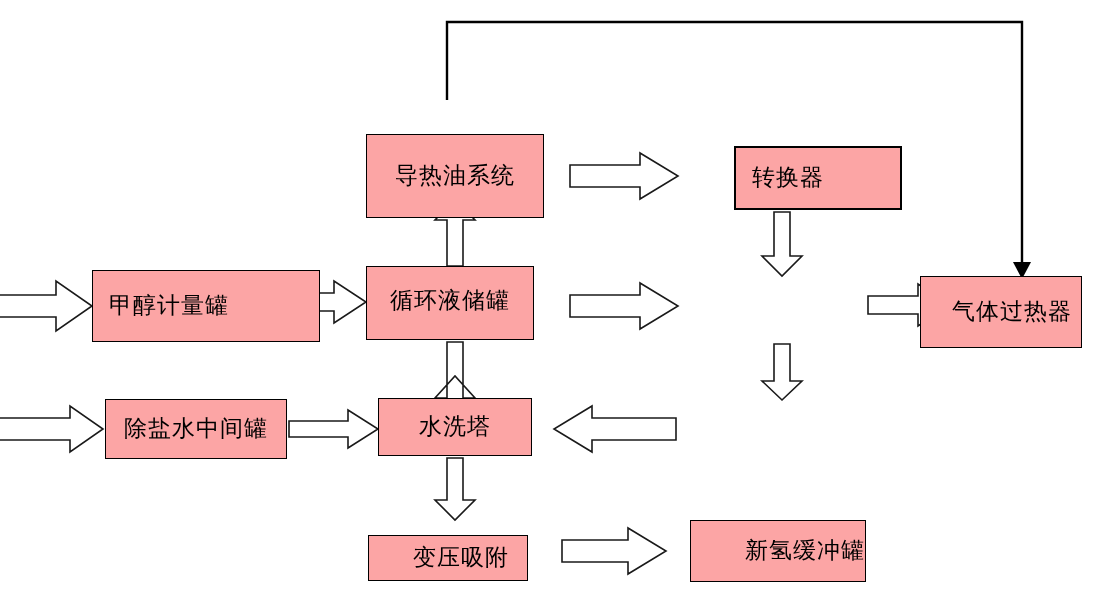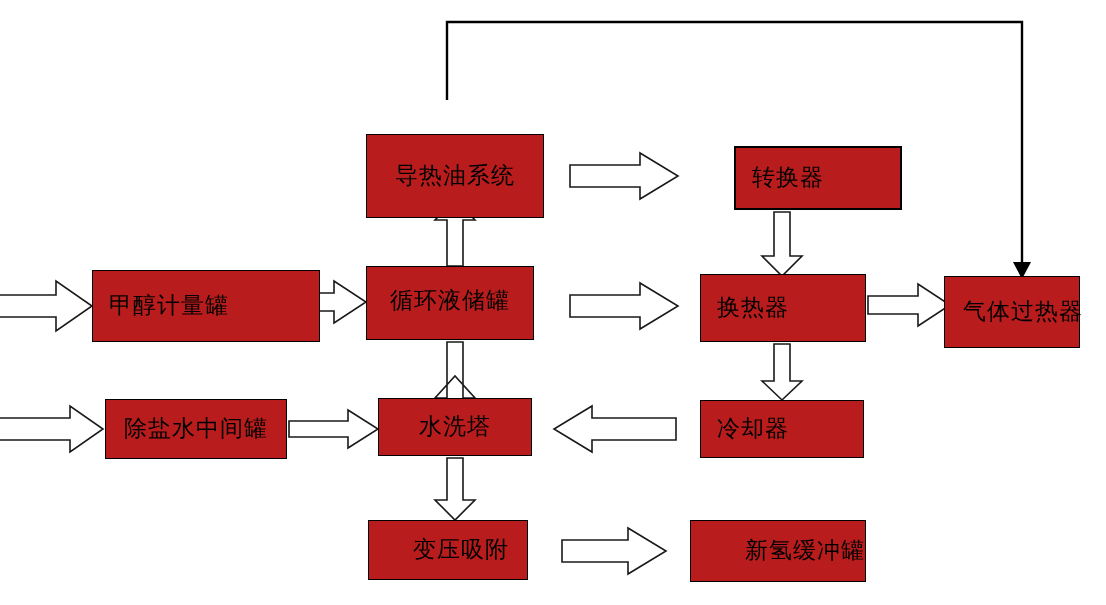--- a/index.html
+++ b/index.html
@@ -21,21 +21,21 @@
   #diagram svg.layer {
     position: absolute;
     left: 0;
     top: 0;
     width: 1106px;
     height: 605px;
   }
   .node {
     position: absolute;
     box-sizing: border-box;
-    background: #b91c1c;
+    background: #fca5a5;
     border: 1px solid #000000;
     display: flex;
     align-items: center;
     z-index: 3;
   }
   .node.thick {
     border-width: 2px;
   }
   .node .label {
     padding-left: 16px;
@@ -141,41 +141,35 @@
   </div>
 
   <div class="node" style="left:92px; top:270px; width:228px; height:72px;">
     <span class="label">甲醇计量罐</span>
   </div>
 
   <div class="node center-label" style="left:366px; top:266px; width:168px; height:74px;font-family:Liberation Mono, monospace;">
     <span class="label">循环液储罐</span>
   </div>
 
-  <div class="node" style="left:700px; top:274px; width:166px; height:68px;">
-    <span class="label">换热器</span>
-  </div>
 
-  <div class="node center-label" style="left:944px; top:276px; width:136px; height:72px;">
+  <div class="node center-label" style="left:920px; top:276px; width:162px; height:72px;">
     <span class="label" style="padding-left:22px;">气体过热器</span>
   </div>
 
   <div class="node center-label" style="left:105px; top:399px; width:182px; height:60px;">
     <span class="label">除盐水中间罐</span>
   </div>
 
   <div class="node center-label" style="left:378px; top:398px; width:154px; height:58px;">
     <span class="label">水洗塔</span>
   </div>
 
-  <div class="node" style="left:700px; top:400px; width:164px; height:58px;">
-    <span class="label">冷却器</span>
-  </div>
 
-  <div class="node center-label" style="left:368px; top:520px; width:160px; height:60px;padding-left:26px;">
+  <div class="node center-label" style="left:368px; top:535px; width:160px; height:46px;padding-left:26px;">
     <span class="label">变压吸附</span>
   </div>
 
   <div class="node center-label" style="left:690px; top:520px; width:176px; height:62px;justify-content:flex-end;">
     <span class="label">新氢缓冲罐</span>
   </div>
 
 </div>
 
 </body></html>

